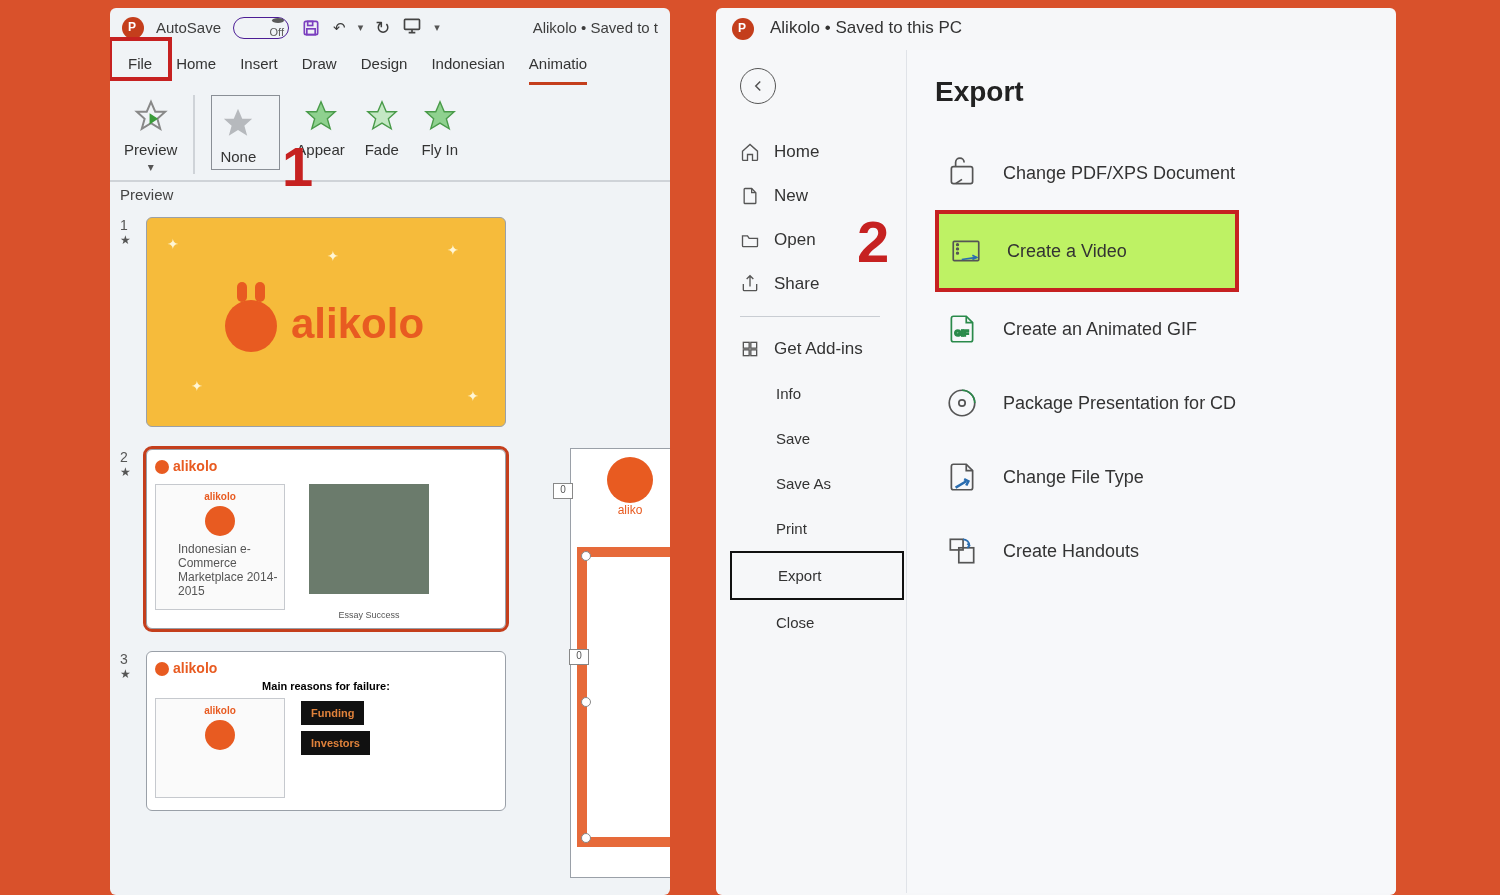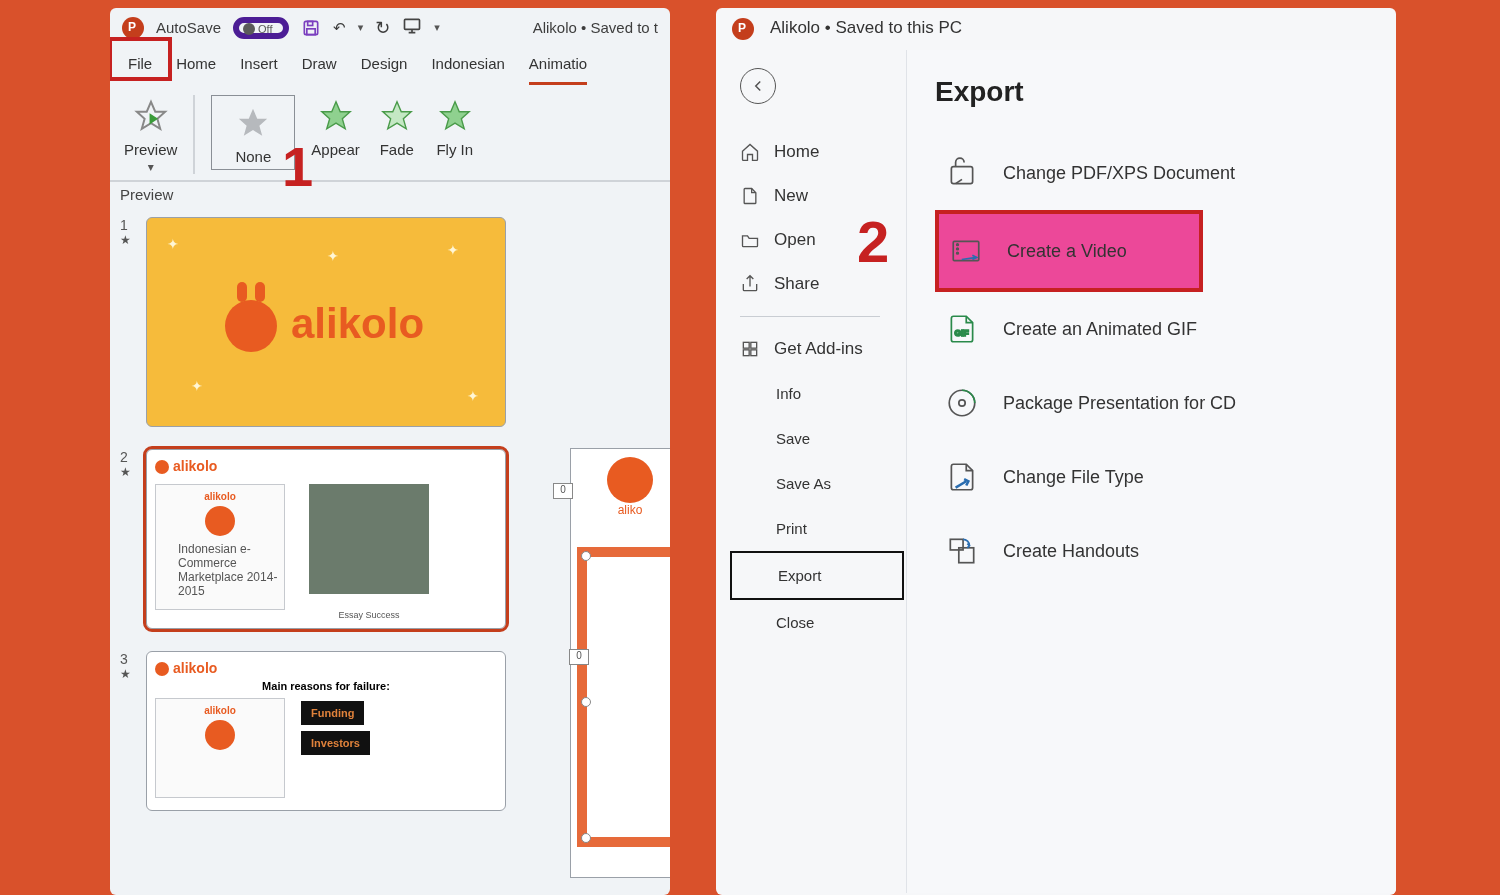--- a/index.html
+++ b/index.html
@@ -6,39 +6,39 @@
   body { width: 1500px; height: 895px; background: #d9512b; overflow: hidden; position: relative; }
 
   .panel { background: #f0f3f6; position: absolute; top: 8px; bottom: 0; border-radius: 6px; overflow: hidden; }
   .panel-left  { left: 110px; width: 560px; }
   .panel-right { left: 716px; width: 680px; background:#f6f7f9;}
 
   
   .titlebar { display:flex; align-items:center; gap:12px; padding:8px 12px 4px 12px; font-size:15px; color:#3d3d3d; }
   .pp-badge { width:22px; height:22px; border-radius:50%; background:#c43e1c; position:relative; }
   .pp-badge::after{content:"P"; color:#fff; font-weight:700; font-size:12px; position:absolute; left:6px; top:3px;}
-  .autosave-pill { width:56px; height:22px; border:6px solid #4c1d95; border-radius:11px; display:flex; align-items:flex-start; padding:0 4px; gap:3px; color:#5a5a5a; font-size:11px;}
+  .autosave-pill { width:56px; height:22px; border:1px solid #4c1d95; border-radius:11px; display:flex; align-items:flex-end; padding:0 4px; gap:3px; color:#5a5a5a; font-size:11px;flex-direction:column;}
   .autosave-pill .dot{width:12px;height:12px;border-radius:50%;background:#5a5a5a;}
   .tb-icon{width:20px;height:20px;display:inline-block;}
   .tb-save{color:#7b3fbf;}
   .tb-down{font-size:11px;color:#555;}
 
   .tabs { display:flex; gap:24px; padding:12px 18px 0 18px; font-size:15px; color:#333; position:relative;}
   .tabs .tab{padding-bottom:10px;}
   .tabs .tab.active{border-bottom:3px solid #c43e1c;}
   .file-hl{position:absolute; left:-2px; top:-6px; width:64px; height:44px; border:4px solid #c62121; pointer-events:none;}
 
   .ribbon { display:flex; align-items:flex-start; padding:10px 14px 6px 14px; gap:16px; border-bottom:2px solid #cfd3d8;}
   .ribbon-group{display:flex;flex-direction:column;align-items:center;}
   .star{width:42px;height:42px;display:flex;align-items:center;justify-content:center;}
   .star svg{width:34px;height:34px;}
   .ribbon-label{font-size:15px;color:#333;margin-top:4px;}
   .preview-col{border-right:2px solid #cfd3d8;padding-right:16px;}
   .preview-col .small{font-size:12px;color:#555;margin-top:2px;}
-  .none-box{border:1px solid #8a8f96;padding:6px 20px 4px 20px;}
+  .none-box{border:1px solid #8a8f96;padding:6px 20px 4px 5px;}
   .sub-label{font-size:15px;color:#444;margin:4px 0 0 10px;}
 
   .step1{position:absolute;left:172px;top:126px;font-size:56px;font-weight:700;color:#c62121;}
 
   .thumbs{padding:14px 18px 0 10px; height:620px; overflow:hidden; position:relative;}
   .thumb-row{display:flex; gap:12px; margin-bottom:22px;}
   .tn-num{font-size:14px;color:#555;width:14px;}
   .tn-star{font-size:12px;color:#555;}
   .thumb{border:1px solid #9aa0a8;border-radius:6px;background:#fff;}
   .thumb.sel{outline:3px solid #c43e1c;}
@@ -82,21 +82,21 @@
   .nav-item{display:flex;align-items:center;gap:14px;font-size:17px;color:#333;padding:12px 0;}
   .nav-item svg,.nav-item .ico{width:20px;height:20px;flex-shrink:0;color:#555;}
   .nav-divider{border-top:1px solid #c9cdd3;margin:10px 26px 10px 0;}
   .nav-plain{font-size:15px;color:#333;padding:14px 0 14px 36px;}
   .nav-plain.sel{border:2px solid #111;margin-left:-10px;padding-left:46px;width:174px;}
 
   .r-main{flex:1;background:#f7f8fa;border-left:1px solid #e0e3e8;padding:26px 0 0 28px;position:relative;}
   .r-heading{font-size:28px;font-weight:600;color:#222;margin-bottom:28px;}
   .exp-item{display:flex;align-items:center;gap:24px;padding:20px 0 20px 10px;}
   .exp-item .eico{width:34px;height:34px;color:#4a6;}
-  .exp-item.sel{background:#ec4899;border:4px solid #c62121;width:268px;}
+  .exp-item.sel{background:#bef264;border:4px solid #c62121;width:304px;}
   .exp-label{font-size:18px;color:#333;}
   .step2{position:absolute;left:-50px;top:158px;font-size:58px;font-weight:700;color:#c62121;}
 
 </style>
 </head>
 <body>
 
 <div class="panel panel-left">
 
   <div class="titlebar">

